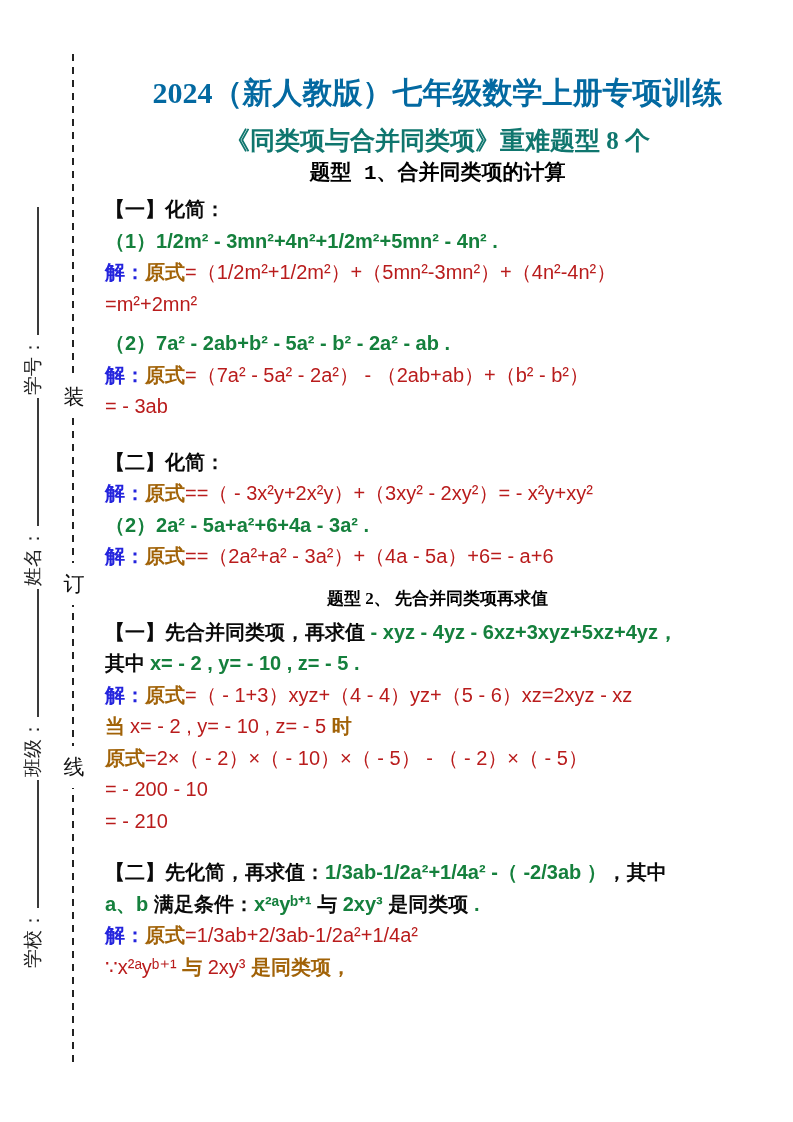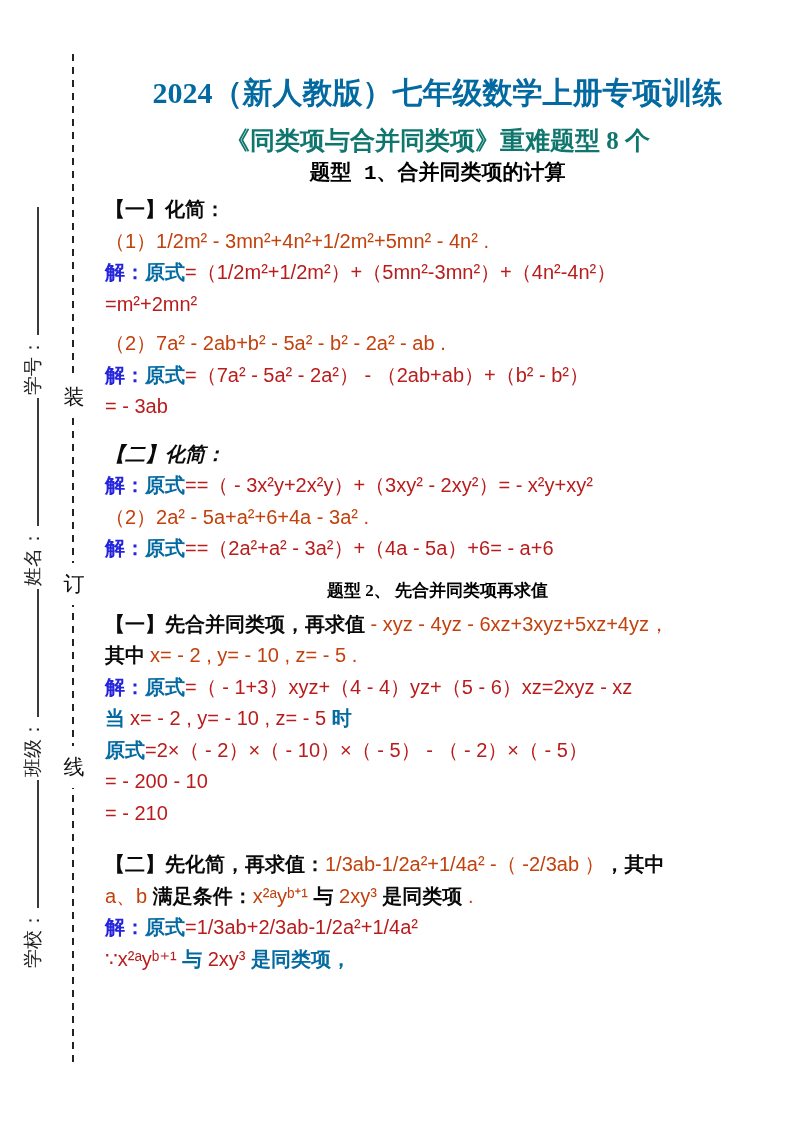--- a/index.html
+++ b/index.html
@@ -85,27 +85,27 @@
     font-family:"Liberation Serif", serif;
     color:#000;
   }
   .ln{
     font-size:20px;
     line-height:31.5px;
     white-space:nowrap;
   }
   .mt6{margin-top:6px;}
   .mt8{margin-top:8px;}
-  .mt16{margin-top:16px;font-style:italic;}
+  .mt16{margin-top:24px;}
   .mt20{margin-top:20px;}
   
-  .seg.k {color:#c2410c;}
+  .seg.k {color:#15803d;font-weight:bold;}
   .seg.kb{color:#0a0a0a;font-weight:bold;font-family:"Liberation Serif", serif;}
   .seg.r {color:#b91c1c;}
-  .seg.rb{color:#0369a1;font-weight:bold;font-family:"Liberation Serif", serif;text-align:center;}
+  .seg.rb{color:#a16207;font-weight:bold;font-family:"Liberation Serif", serif;text-align:center;}
   .seg.bl{color:#2424dd;font-weight:bold;font-family:"Liberation Serif", serif;}
 </style>
 </head>
 <body>
 
 <div class="page">
 
   <aside>
     <div class="dash-line"></div>
     <div class="bind-char bc-zhuang">装</div>

